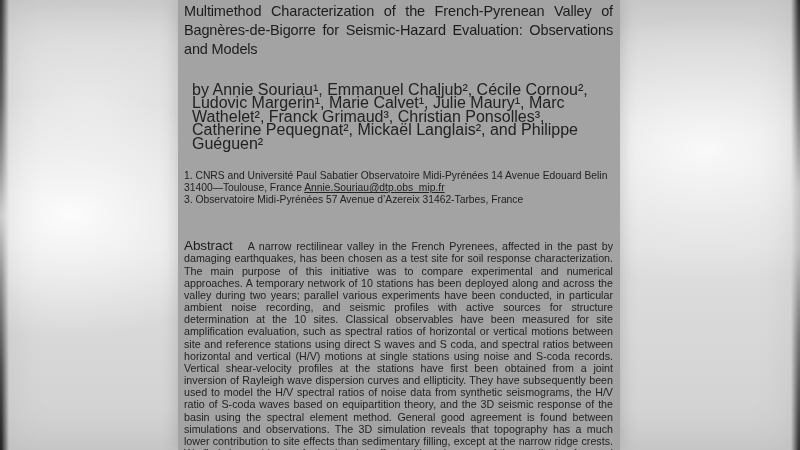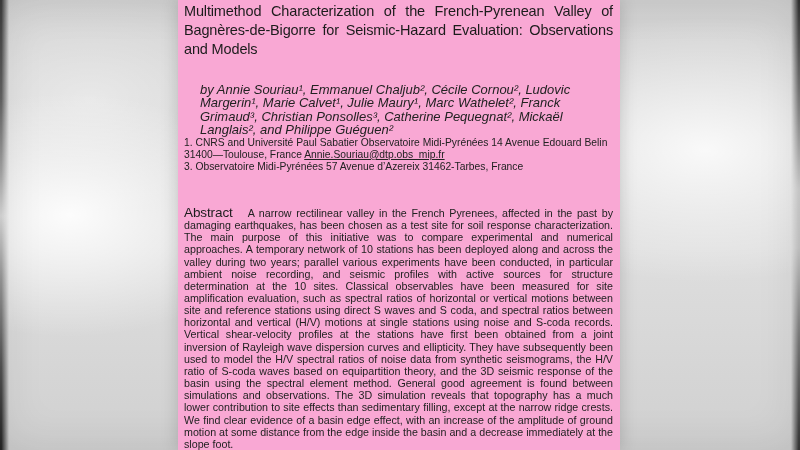--- a/index.html
+++ b/index.html
@@ -42,47 +42,47 @@
             mask-image: linear-gradient(270deg, #000 15%, transparent 100%);
   }
 
   
   .page {
     position: absolute;
     left: 178px;
     top: 0;
     width: 442px;
     height: 450px;
-    background: #f9a8d4;
+    background: #a3a3a3;
     box-shadow: 0 0 16px rgba(0,0,0,0.18);
     box-sizing: border-box;
     padding: 2px 7px 0 6px;
     color: #1f1f1f;
   }
 
   .title {
     margin: 0;
     font-size: 14.5px;
     font-weight: 400;
     line-height: 19px;
     letter-spacing: -0.15px;
     text-align: justify;
     text-align-last: left;
     color: #1c1c1c;
   }
 
   .byline {
-    margin: 24px 0 0 16px;
-    font-size: 13px;
+    margin: 24px 0 0 8px;
+    font-size: 16px;
     line-height: 13.4px;
     color: #222;
-    font-style: italic;
   }
 
   .affiliations {
+    margin-top: 20px;
     font-size: 10.3px;
     line-height: 12.1px;
     color: #222;
   }
   .affil { margin: 0; }
   .email {
     color: #222;
     text-decoration: underline;
     cursor: pointer;
   }

